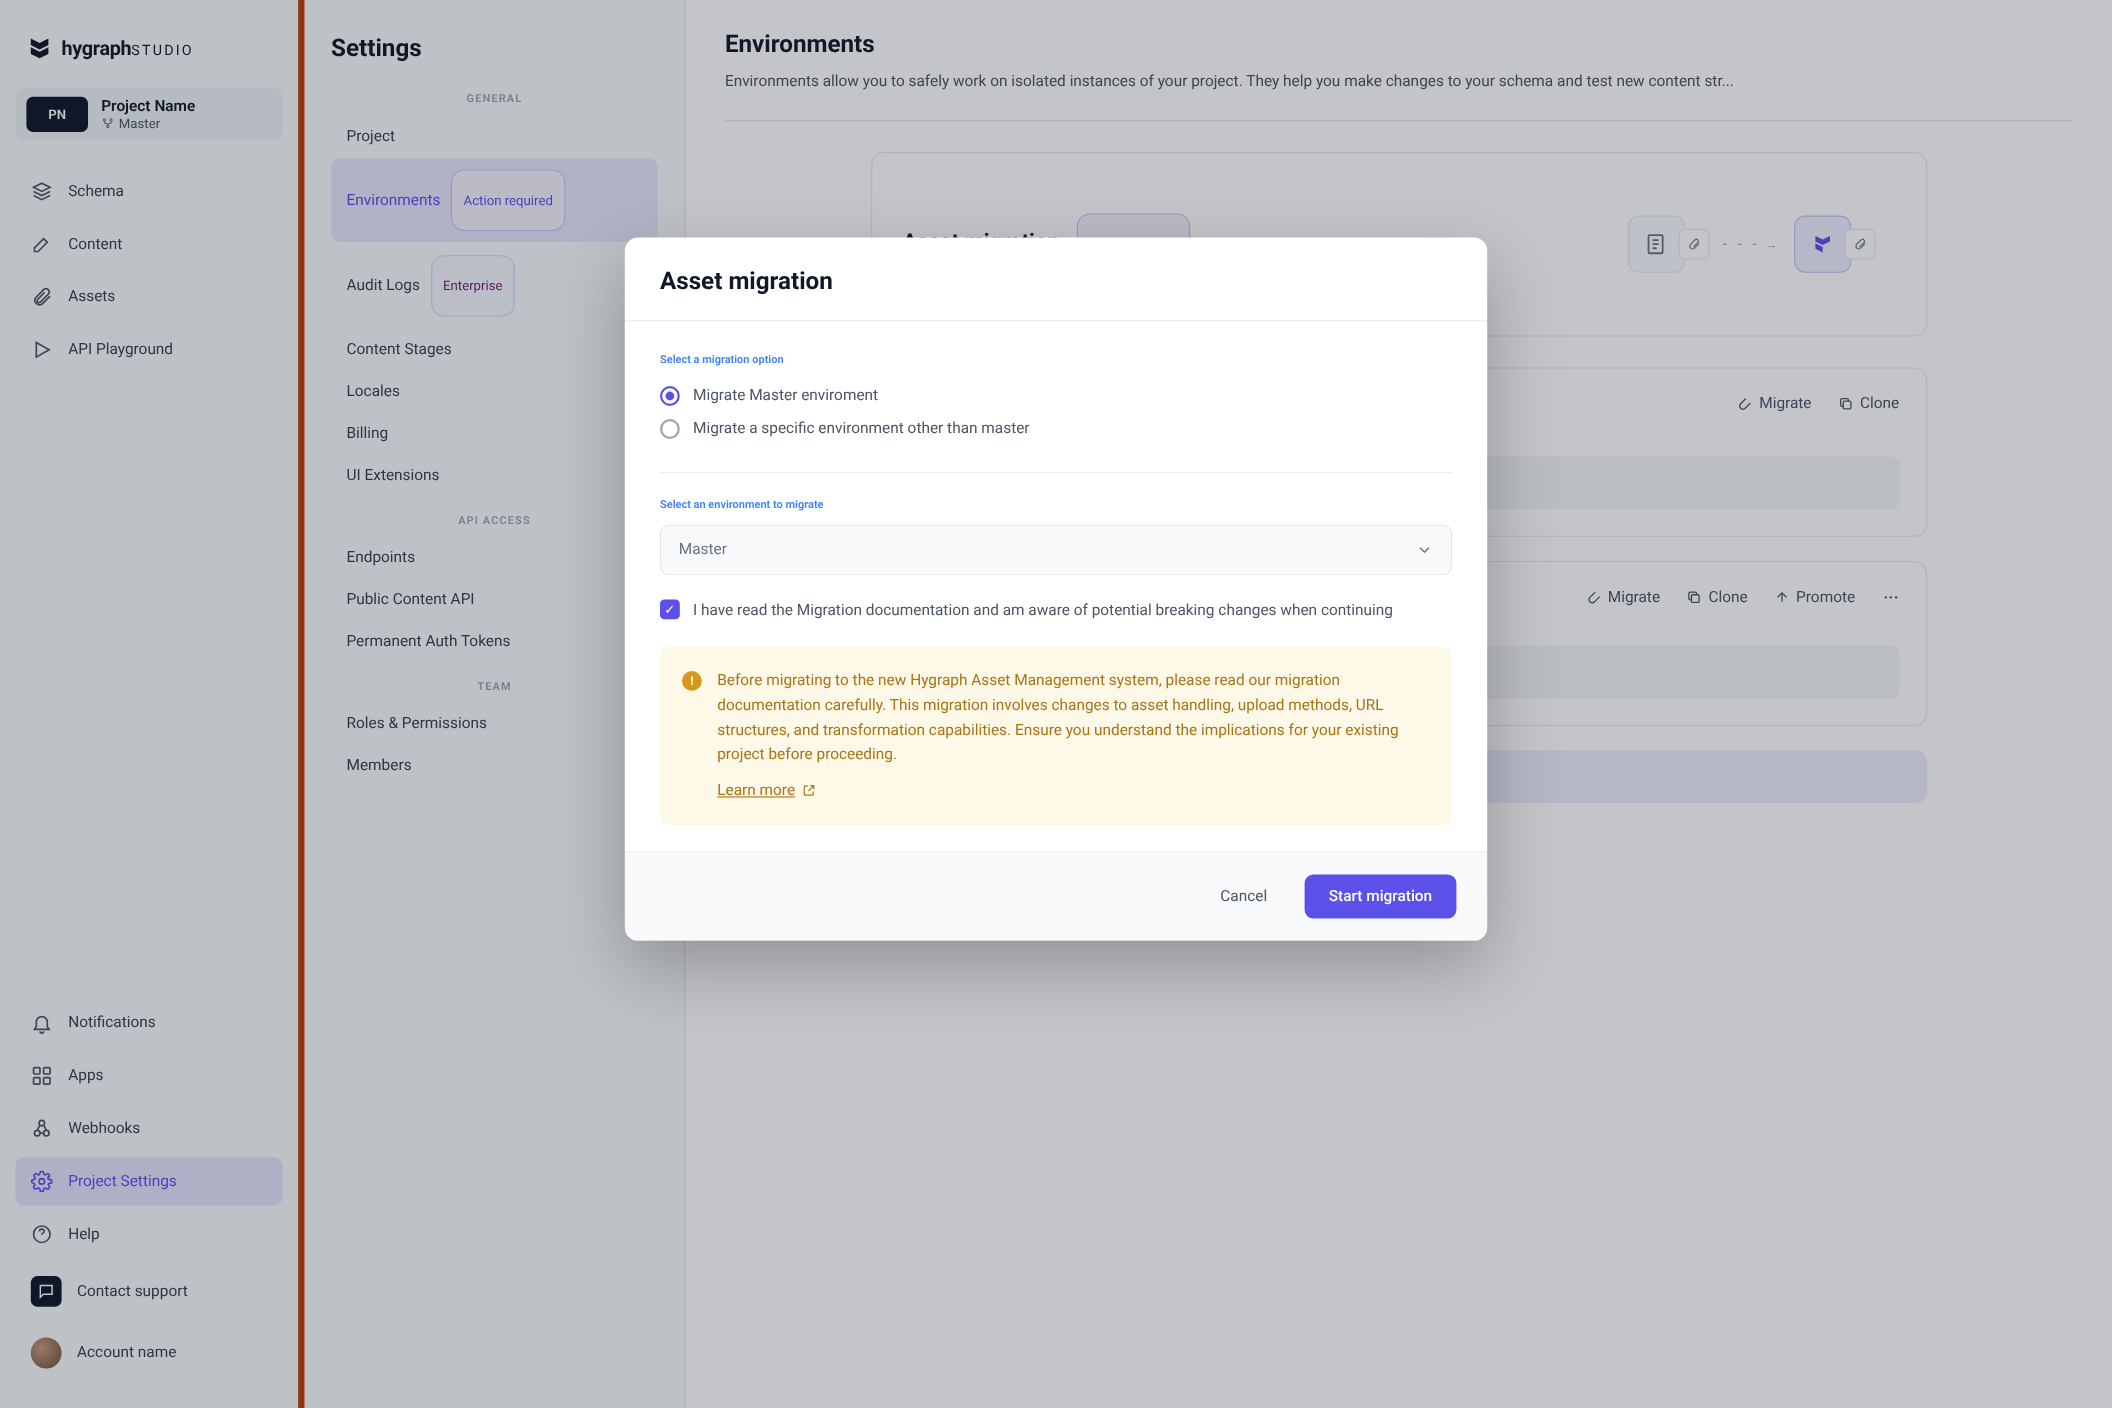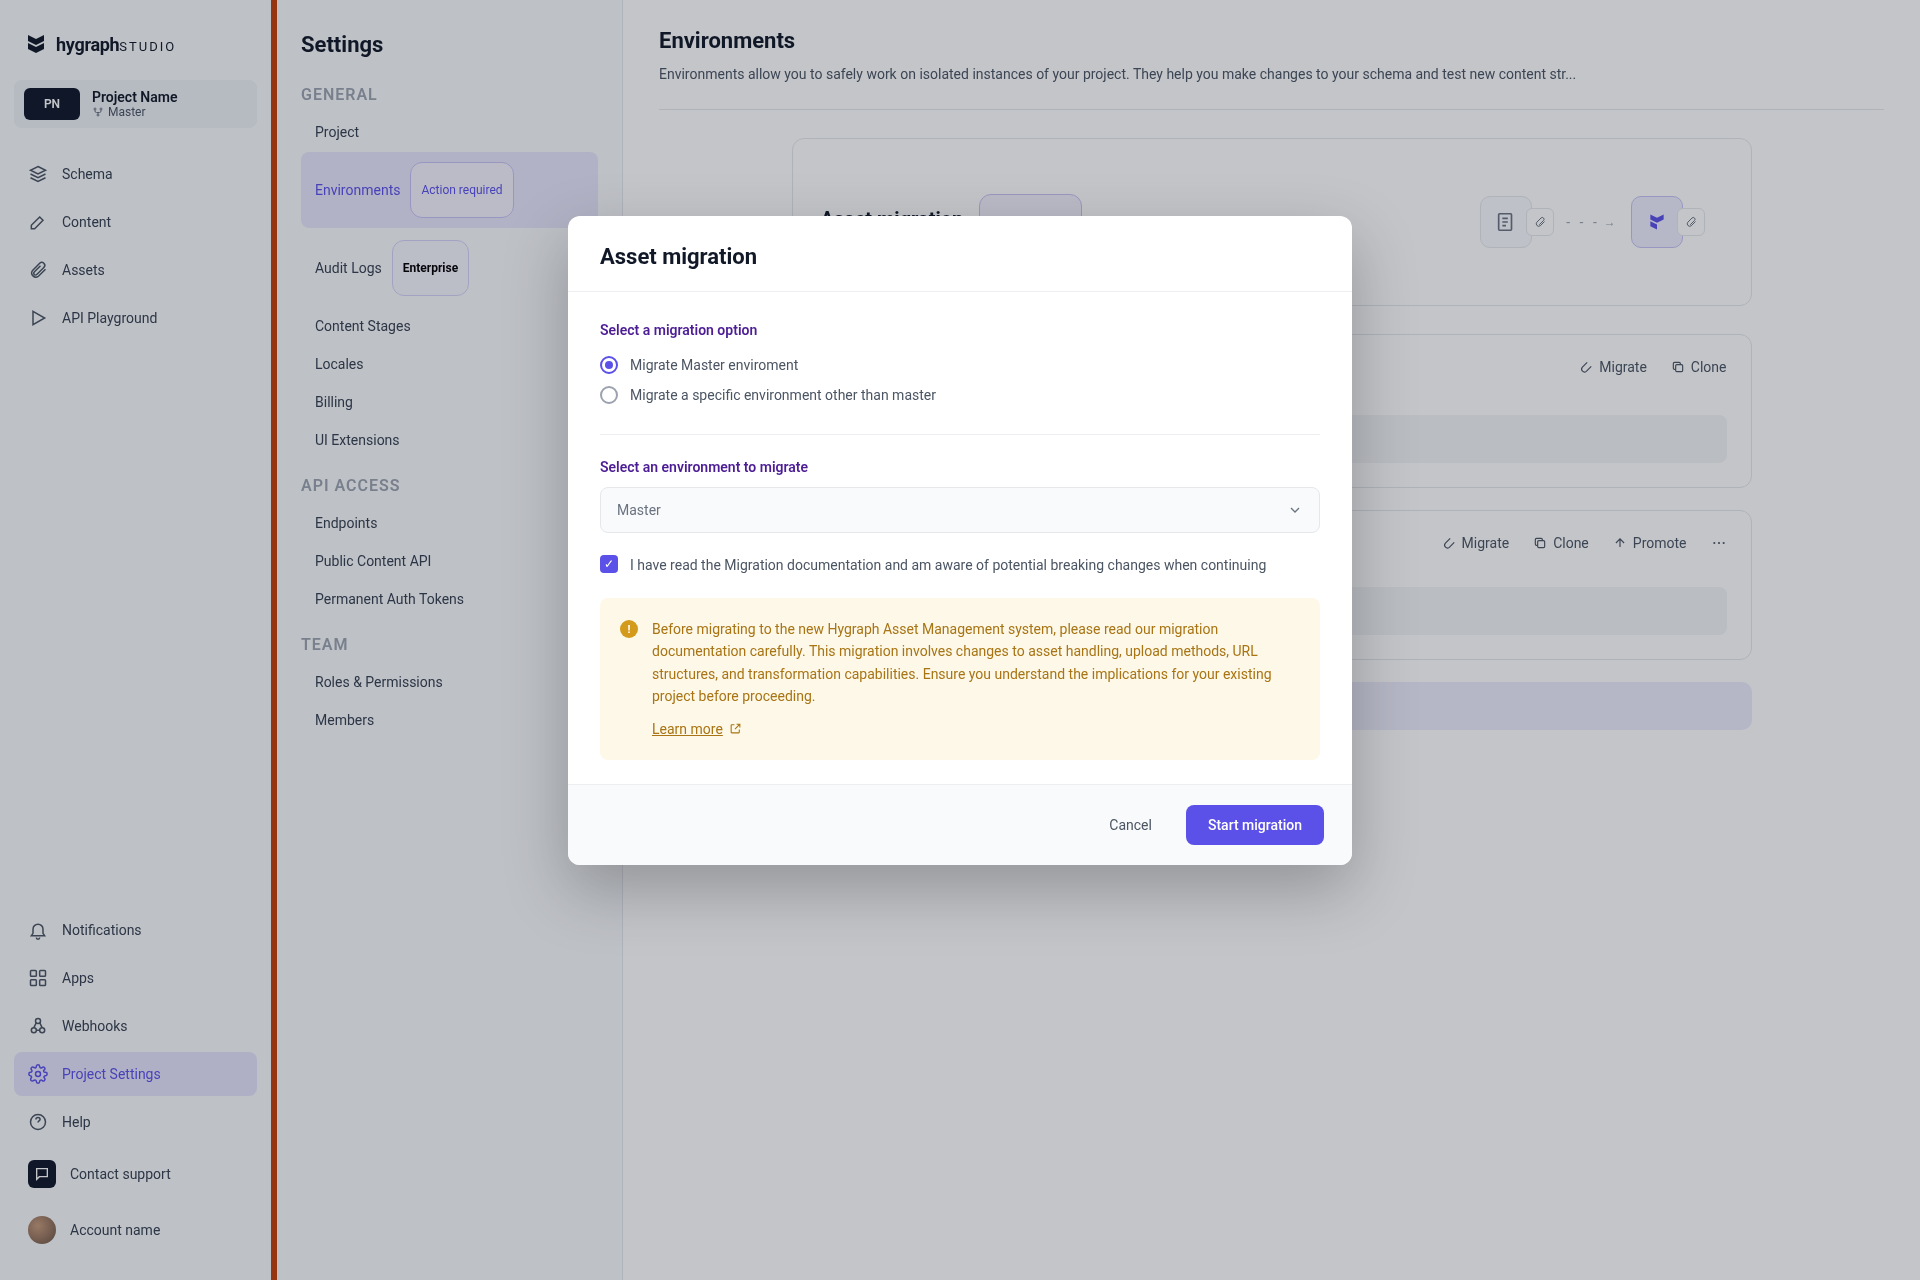--- a/index.html
+++ b/index.html
@@ -20,26 +20,26 @@
 .nav-group { display: flex; flex-direction: column; gap: 4px; text-align: center; }
 .nav-item { display: flex; align-items: center; gap: 14px; padding: 12px 14px; border-radius: 8px; color: #374151; cursor: pointer; }
 .nav-item.active { background: #e5e3fb; color: #5b50e8; }
 .nav-item .icon { width: 20px; height: 20px; display: flex; align-items: center; justify-content: center; flex-shrink: 0; }
 .sidebar-bottom { margin-top: auto; display: flex; flex-direction: column; gap: 4px; }
 .avatar-small { width: 28px; height: 28px; border-radius: 50%; background: radial-gradient(circle at 35% 35%, #c79a7a, #6b5344); flex-shrink: 0; }
 
 
 .sidebar-settings { width: 346px; background: #f9fafb; border-right: 1px solid #e5e7eb; padding: 32px 24px; overflow-y: auto; }
 .settings-title { font-size: 22px; font-weight: 700; margin-bottom: 28px; color: #111827; }
-.settings-section-label { font-size: 16px; font-weight: 600; letter-spacing: 1px; color: #9ca3af; margin: 18px 0 10px; }
+.settings-section-label { font-size: 10px; font-weight: 600; letter-spacing: 1px; color: #9ca3af; margin: 18px 0 10px; text-align: center; }
 .settings-item { display: flex; align-items: center; gap: 10px; padding: 10px 14px; border-radius: 8px; color: #374151; cursor: pointer; margin-bottom: 2px; }
 .settings-item.active { background: #e8e6fb; color: #5b50e8; }
 .badge { display: inline-block; padding: 20px 10px; border-radius: 12px; font-size: 12px; border: 1px solid; }
 .badge-action { border-color: #c7c2f5; color: #5b50e8; background: #f3f2fd; }
-.badge-enterprise { border-color: #d6d1f7; color: #000000; background: #f5f4fd; font-weight: bold; }
+.badge-enterprise { border-color: #d6d1f7; color: #701a75; background: #f5f4fd; }
 
 
 .main { flex: 1; padding: 28px 36px; overflow: hidden; }
 .main-header h1 { font-size: 22px; font-weight: 700; margin-bottom: 10px; color: #111827; }
 .main-header p { color: #4b5563; font-size: 14px; line-height: 1.6; white-space: nowrap; overflow: hidden; text-overflow: ellipsis; }
 .divider { border: none; border-top: 1px solid #e5e7eb; margin: 24px 0 28px; }
 
 .asset-card { width: 960px; margin: 0 auto 28px; border: 1px solid #e5e7eb; border-radius: 12px; padding: 28px; display: flex; gap: 32px; align-items: center; }
 .asset-card .left { flex: 1; }
 .asset-card h2 { font-size: 20px; font-weight: 700; color: #111827; display: inline; }
@@ -57,21 +57,21 @@
 .code-box { background: #f3f4f6; border-radius: 8px; padding: 16px 18px; font-family: ui-monospace, Menlo, monospace; font-size: 14px; color: #374151; }
 
 .info-bar { width: 960px; margin: 14px auto 0; background: #eeedfb; border-radius: 10px; padding: 16px 22px; color: #4b53c9; font-size: 14px; }
 
 
 .overlay { position: absolute; inset: 0; background: rgba(17, 24, 39, 0.25); display: flex; align-items: flex-start; justify-content: center; padding-top: 216px; }
 .modal { width: 784px; background: #fff; border-radius: 12px; box-shadow: 0 24px 64px rgba(0,0,0,0.25); overflow: hidden; }
 .modal-head { padding: 28px 32px 22px; border-bottom: 1px solid #eceef1; }
 .modal-title { font-size: 22px; font-weight: 700; color: #111827; }
 .modal-body { padding: 30px 32px 24px; }
-.form-label { font-size: 14px; font-weight: 600; color: #4c1d95; margin-bottom: 12px; }
+.form-label { font-size: 10px; font-weight: 600; color: #3b82f6; margin-bottom: 12px; }
 .radio-row { display: flex; align-items: center; gap: 12px; padding: 6px 0; cursor: pointer; color: #4b5563; }
 .radio { width: 18px; height: 18px; border-radius: 50%; border: 2px solid #9ca3af; display: flex; align-items: center; justify-content: center; flex-shrink: 0; }
 .radio.checked { border-color: #5b50e8; }
 .radio.checked::after { content: ''; width: 8px; height: 8px; border-radius: 50%; background: #5b50e8; }
 .body-divider { border: none; border-top: 1px solid #eceef1; margin: 24px 0; }
 .select { border: 1px solid #e5e7eb; background: #f9fafb; border-radius: 8px; padding: 14px 16px; display: flex; justify-content: space-between; align-items: center; color: #6b7280; cursor: pointer; margin-bottom: 22px; }
 .checkbox-row { display: flex; gap: 12px; align-items: flex-start; color: #4b5563; line-height: 1.5; margin-bottom: 22px; }
 .checkbox { width: 18px; height: 18px; border-radius: 4px; background: #5b50e8; flex-shrink: 0; display: flex; align-items: center; justify-content: center; color: #fff; font-size: 12px; }
 .warn-box { background: #fdf8e7; border-radius: 8px; padding: 20px; display: flex; gap: 14px; }
 .warn-icon { width: 18px; height: 18px; border-radius: 50%; background: #d39a1c; color: #fff; display: flex; align-items: center; justify-content: center; font-size: 11px; font-weight: 700; flex-shrink: 0; margin-top: 2px; }

